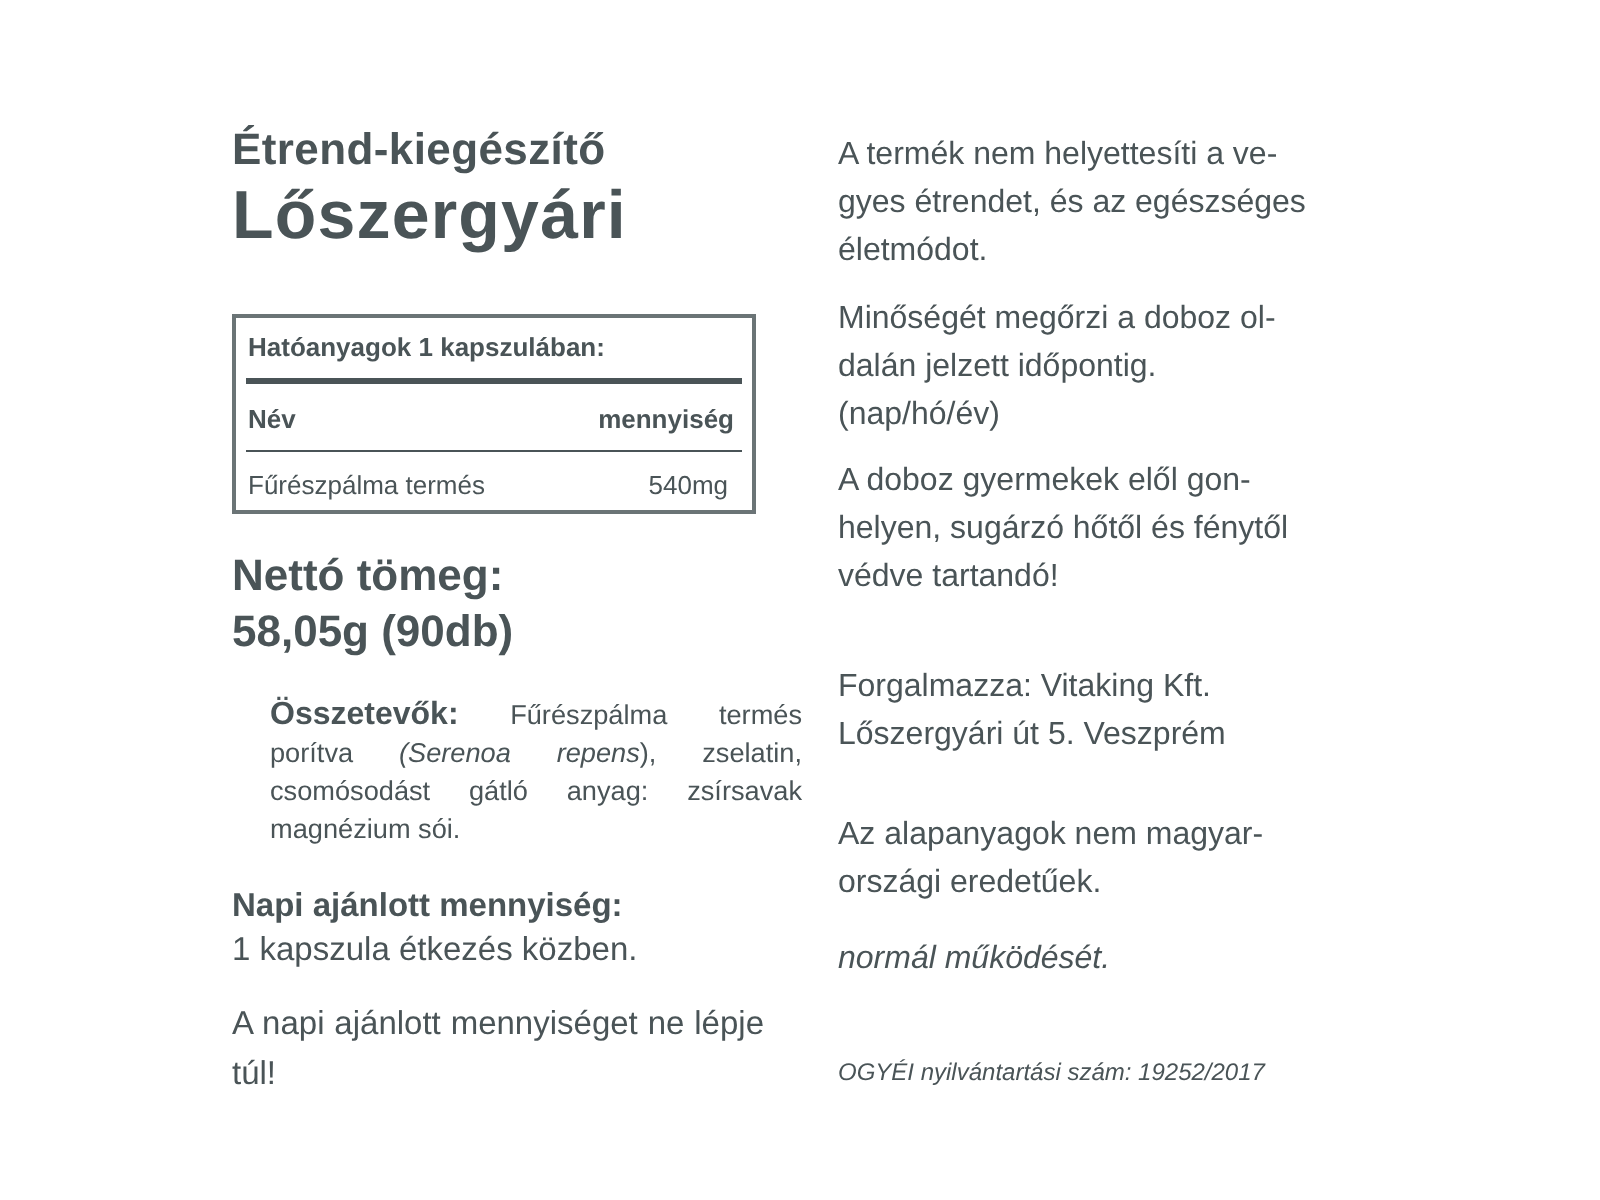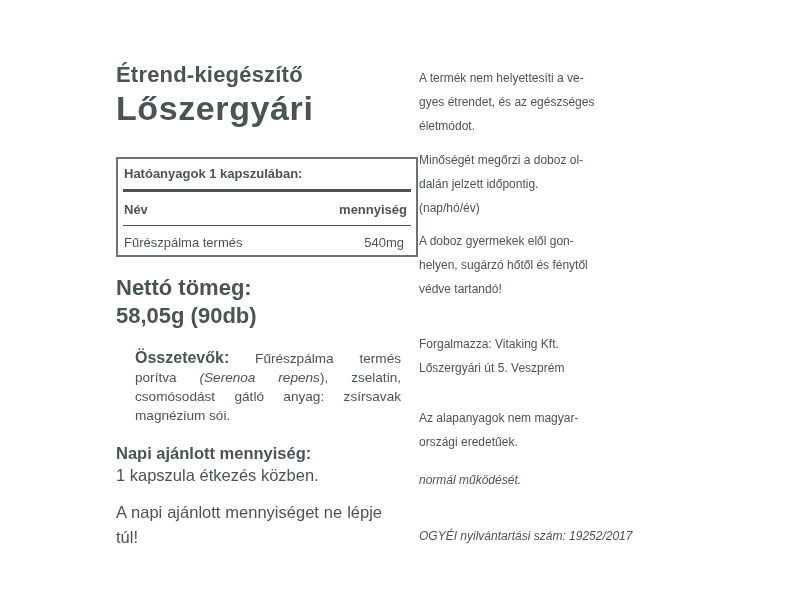--- a/index.html
+++ b/index.html
@@ -7,42 +7,42 @@
       width: 800px; height: 600px; background: #ffffff; position: relative; overflow: hidden;
       font-family: "Liberation Sans", sans-serif; color: #4a5457;
     }
     .col-left { position: absolute; left: 116px; top: 62px; width: 266px; }
     .col-right { position: absolute; left: 419px; top: 66px; width: 268px; }
 
     .subtitle { font-size: 22px; font-weight: bold; line-height: 26px; margin: 0; letter-spacing: 0.2px; }
     .title { font-size: 34px; font-weight: bold; line-height: 40px; margin: 0; letter-spacing: 0.6px; }
 
     .box {
-      position: absolute; left: 0; top: 95px; width: 302px; height: 100px;
+      position: absolute; left: 0; top: 95px; width: 262px; height: 100px;
       border: 2px solid #6b7476; box-sizing: border-box;
     }
     .box .hdr { position: absolute; left: 6px; top: 7px; font-size: 13px; font-weight: bold; }
     .box .rule-thick { position: absolute; left: 5px; right: 5px; top: 30px; height: 3px; background: #4a5457; }
     .box .col-name { position: absolute; left: 6px; top: 43px; font-size: 13px; font-weight: bold; }
     .box .col-qty { position: absolute; right: 9px; top: 43px; font-size: 13px; font-weight: bold; }
     .box .rule-thin { position: absolute; left: 5px; right: 5px; top: 66px; height: 1px; background: #4a5457; }
     .box .cell-name { position: absolute; left: 6px; top: 76px; font-size: 13px; }
     .box .cell-qty { position: absolute; right: 12px; top: 76px; font-size: 13px; }
 
     .netto { position: absolute; left: 0; top: 212px; font-size: 22px; font-weight: bold; line-height: 28px; }
 
     .ingredients { position: absolute; left: 0; top: 286px; width: 266px; font-size: 13.6px; line-height: 19px; text-align: justify; margin-left: 19px; }
     .ingredients b { font-size: 16px; }
 
     .napi { position: absolute; left: 0; top: 380px; font-size: 16.5px; line-height: 22px; }
     .napi .lbl { font-weight: bold; }
 
     .warn { position: absolute; left: 0; top: 438px; width: 266px; font-size: 16.5px; line-height: 25px; text-align: justify; }
 
-    .rp { font-size: 12px; line-height: 24px; margin: 0; }
+    .rp { font-size: 16px; line-height: 24px; margin: 0; }
     .rp-1 { position: absolute; top: 0; left: 0; width: 268px; }
     .rp-2 { position: absolute; top: 82px; left: 0; width: 268px; }
     .rp-3 { position: absolute; top: 163px; left: 0; width: 268px; }
     .rp-4 { position: absolute; top: 266px; left: 0; width: 268px; }
     .rp-5 { position: absolute; top: 340px; left: 0; width: 268px; }
     .rp-6 { position: absolute; top: 402px; left: 0; width: 268px; font-style: italic; }
     .rp-7 { position: absolute; top: 462px; left: 0; width: 268px; font-style: italic; font-size: 12px; line-height: 16px; }
     .line { display: block; }
   </style>
 </head>

